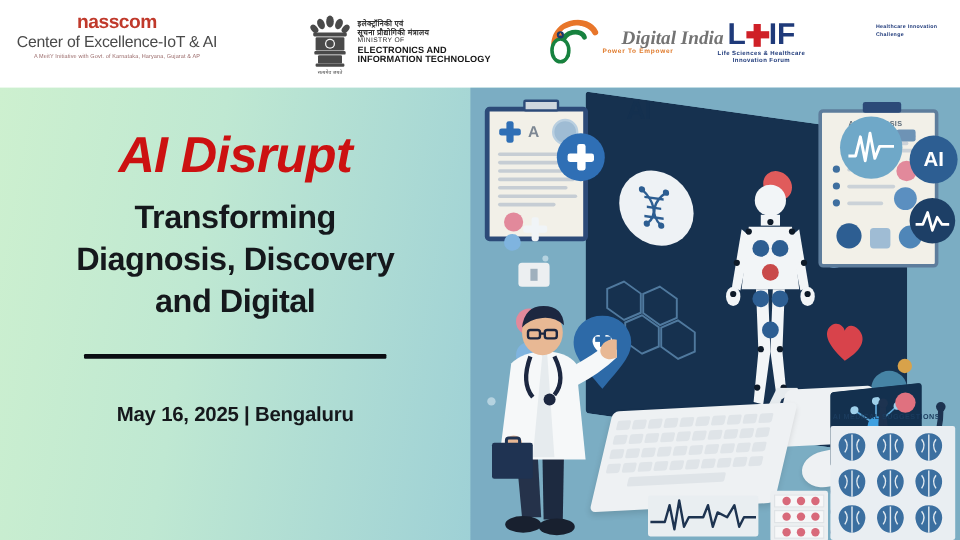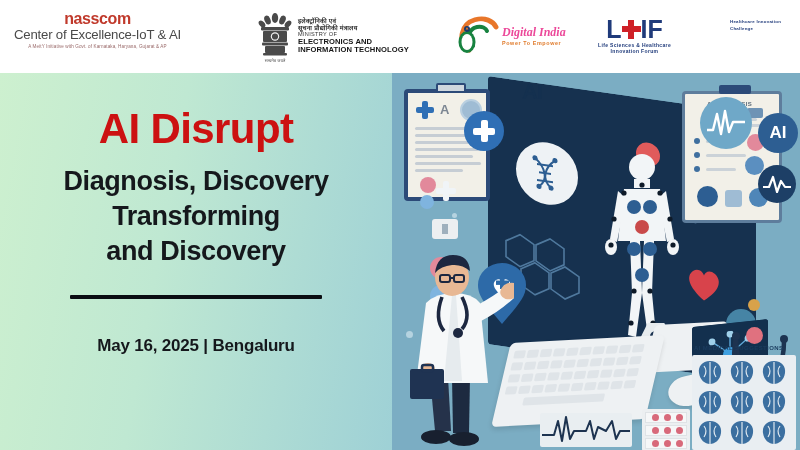--- a/index.html
+++ b/index.html
@@ -39,21 +39,21 @@
   .meity-txt{ display:flex; flex-direction:column; line-height:1.05; }
   .meity-hi1,.meity-hi2{ font-size:6.4px; color:#303030; font-weight:bold; letter-spacing:.2px;}
   .meity-min{ font-size:5.6px; color:#303030; letter-spacing:.3px; margin-top:1px;}
   .meity-b1,.meity-b2{ font-size:7.6px; color:#151515; font-weight:bold; letter-spacing:.1px;}
 
   
   .digital{ left:455px; top:16px; align-items:center; gap:3px; }
   .di-mark{ width:44px; height:40px; }
   .di-txt{ display:flex; flex-direction:column; }
   .di-name{ font-family:"Liberation Serif", serif; font-style:italic; font-weight:bold;
-            font-size:12px; color:#ec4899; line-height:13px;}
+            font-size:16px; color:#737373; line-height:13px;margin-left:16px;}
   .di-tag{ font-size:5.4px; color:#e07a2a; letter-spacing:.6px; line-height:8px; font-weight:bold;}
 
   
   .lhif{ left:598px; top:16px; flex-direction:column; align-items:center; }
   .lhif-row{ display:flex; align-items:center; height:26px; }
   .lhif-l{ font-size:25px; font-weight:bold; color:#1f3a7a; line-height:25px; font-family:"Liberation Sans",sans-serif;}
   .lhif-cross{ width:19px; height:19px; position:relative; margin:0 0px;}
   .lhif-cross:before,.lhif-cross:after{
     content:""; position:absolute; background:#cf2027;
   }
@@ -81,20 +81,21 @@
 
   
   .text-col{
     position:absolute; left:0; top:0; width:392px; height:377px;
     display:flex; flex-direction:column; align-items:center;
     padding-top:33px;
   }
   .title-main{
     font-size:42px; font-weight:bold; color:#cc1111; letter-spacing:-0.6px;
     line-height:46px;
+    font-style:italic;
   }
   .title-sub{
     margin-top:12px; font-size:27px; font-weight:bold; color:#15181c;
     line-height:35px; text-align:center; letter-spacing:-0.4px;
   }
   .divider{
     margin-top:26px; width:252px; height:4px; background:#0a0d12; border-radius:1px;
   }
   .date-line{
     margin-top:37px; font-size:17px; font-weight:bold; color:#15181c; letter-spacing:-0.2px;
@@ -289,23 +290,23 @@
   <div class="logo hic">
     <div class="hic-sub">Healthcare Innovation Challenge</div>
   </div>
 </div>
 
 <div class="banner">
 
   <div class="text-col">
     <div class="title-main">AI Disrupt</div>
     <div class="title-sub">
+      <div>Transforming</div>
       <div>Diagnosis, Discovery</div>
-      <div>Transforming</div>
-      <div>and Discovery</div>
+      <div>and Digital</div>
     </div>
     <div class="divider"></div>
     <div class="date-line">May 16, 2025 | Bengaluru</div>
   </div>
 
   <div class="illus">
 
     <div class="dotlet" style="left:60px;top:140px;width:5px;height:5px;"></div>
     <div class="dotlet" style="left:56px;top:238px;width:6px;height:6px;"></div>
     <div class="dotlet" style="left:284px;top:124px;width:5px;height:5px;"></div>

